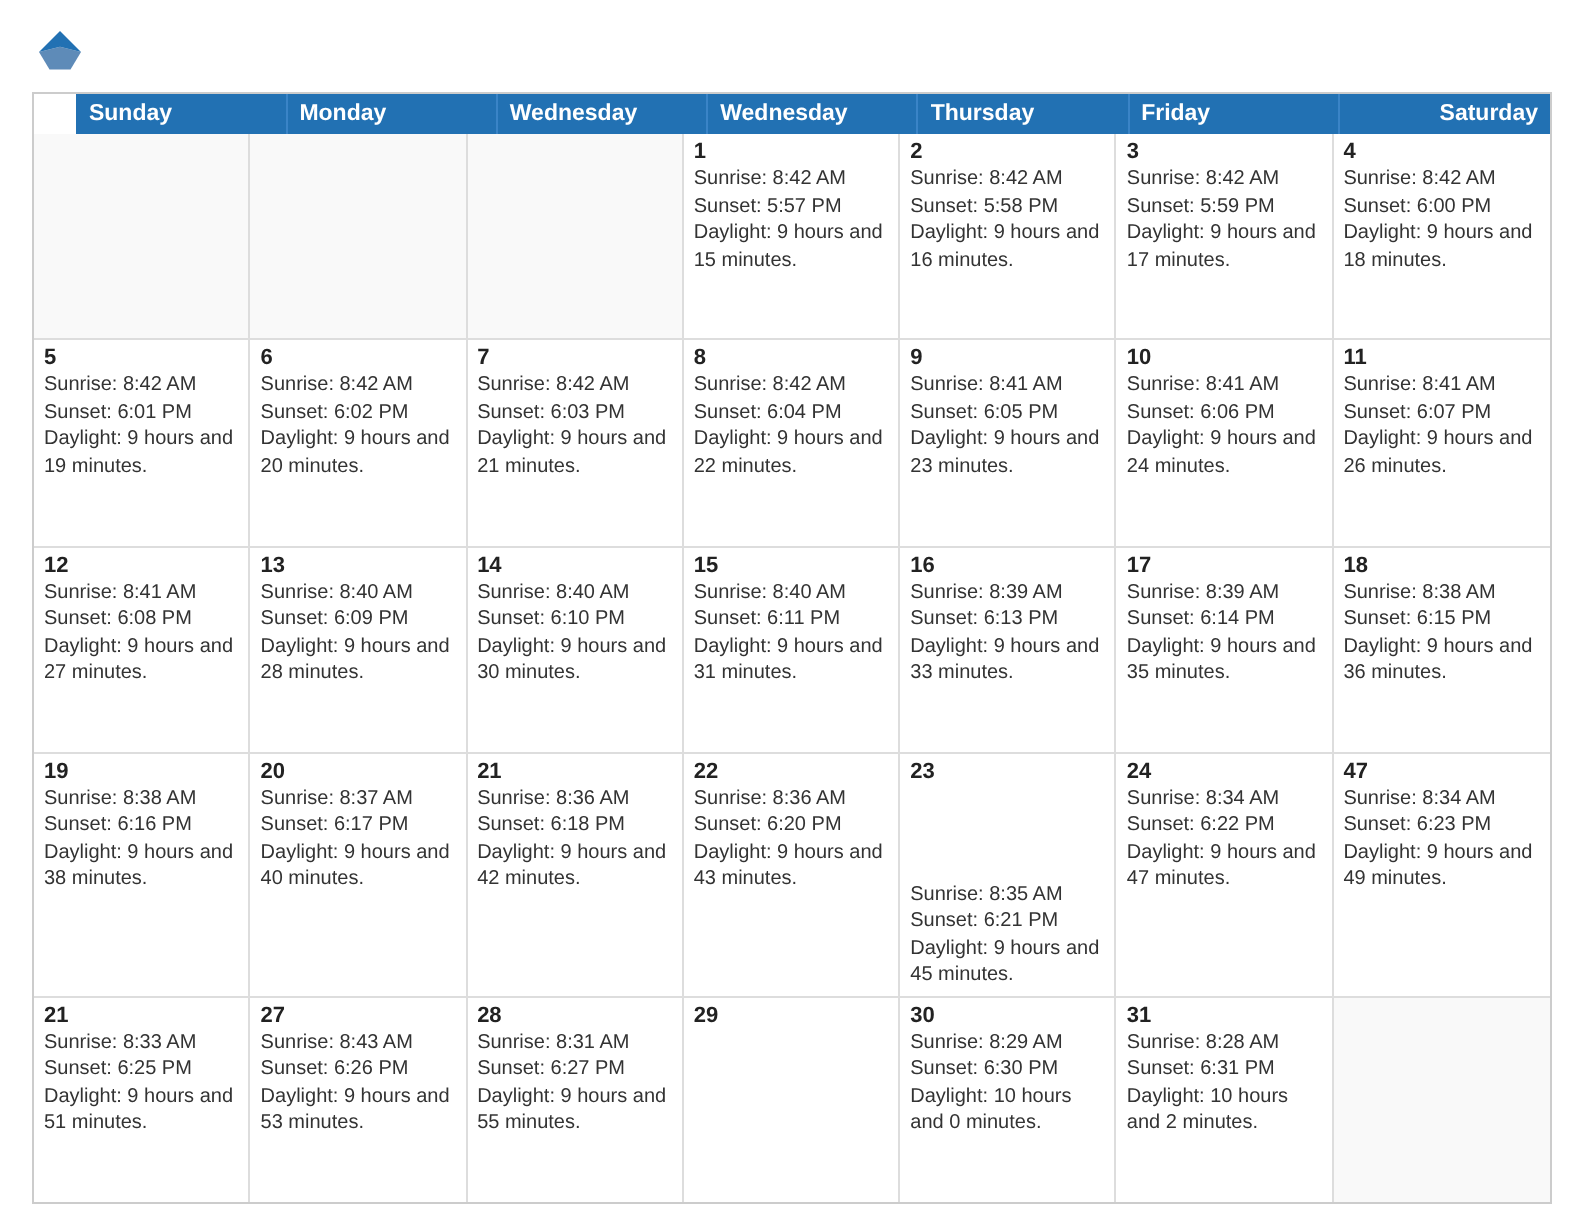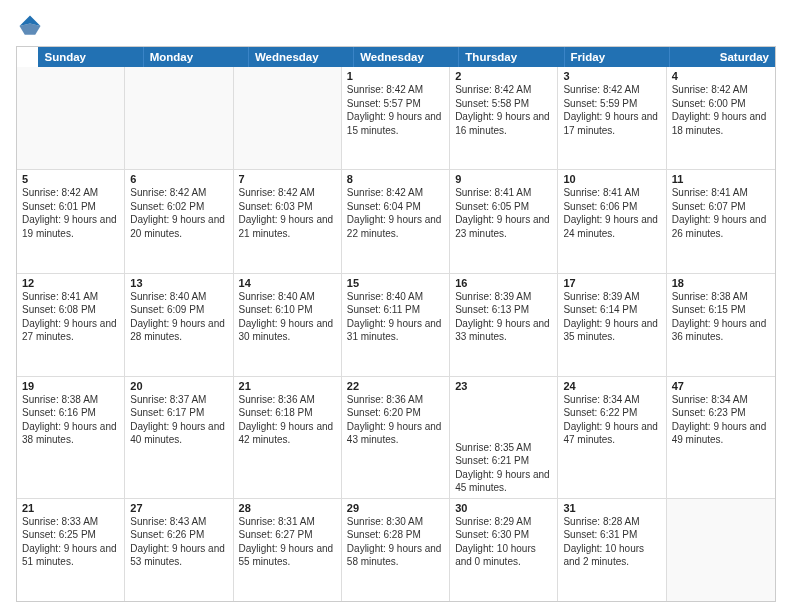--- a/index.html
+++ b/index.html
@@ -318,23 +318,20 @@
 Daylight: 9 hours and 53 minutes.</div>
           </div>
           <div class="cal-cell">
             <div class="day-num">28</div>
             <div class="day-info" style="white-space: pre-line;">Sunrise: 8:31 AM
 Sunset: 6:27 PM
 Daylight: 9 hours and 55 minutes.</div>
           </div>
           <div class="cal-cell">
             <div class="day-num">29</div>
-            <div class="day-info" style="white-space: pre-line;">Sunrise: 8:30 AM
-Sunset: 6:28 PM
-Daylight: 9 hours and 58 minutes.</div>
           </div>
           <div class="cal-cell">
             <div class="day-num">30</div>
             <div class="day-info" style="white-space: pre-line;">Sunrise: 8:29 AM
 Sunset: 6:30 PM
 Daylight: 10 hours and 0 minutes.</div>
           </div>
           <div class="cal-cell">
             <div class="day-num">31</div>
             <div class="day-info" style="white-space: pre-line;">Sunrise: 8:28 AM

